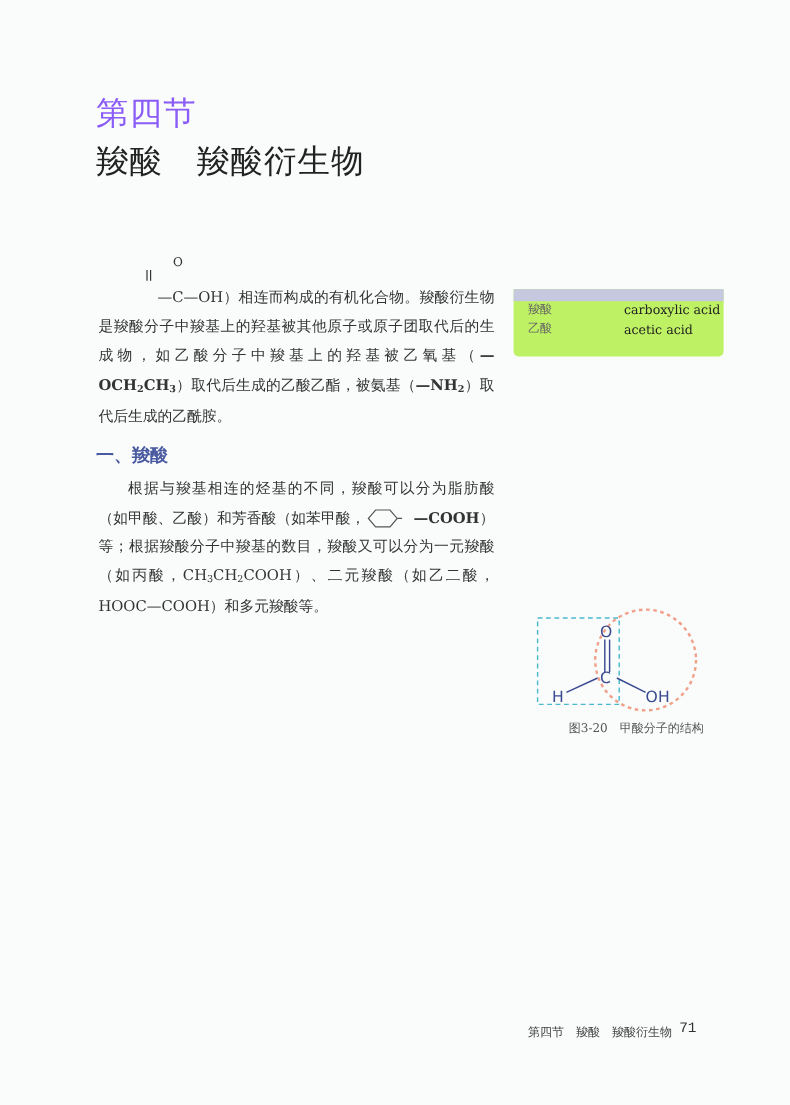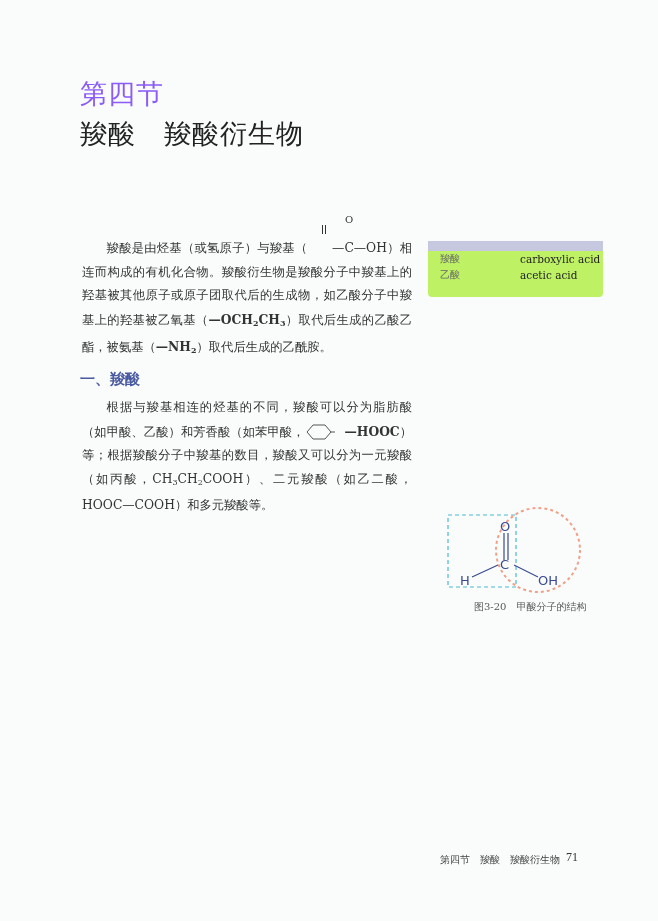--- a/index.html
+++ b/index.html
@@ -20,31 +20,31 @@
   .benz { display:inline-block; vertical-align:middle; width:40px; height:16px; }
   .gloss { position:absolute; left:428px; top:241px; width:175px; height:56px; background:#bef264; border-radius:0 0 4px 4px; }
   .gloss-bar { height:10px; background:#c5c8de; }
   .gloss-row { display:flex; font-size:10.5px; line-height:16px; padding-left:12px; }
   .gloss-row .zh { width:40px; color:#666; font-size:10px; }
   .gloss-row .en { color:#222;margin-left:40px; }
   .gloss-row:first-of-type { margin-top:6px; }
   .figure { position:absolute; left:440px; top:505px; width:170px; height:100px; }
   .fig-caption { position:absolute; left:446px; top:600px; font-size:10px; color:#555;margin-left:28px; }
   .footer { position:absolute; left:440px; top:853px; font-size:10px; color:#444; word-spacing:6px; }
-  .page-num { position:absolute; left:566px; top:850px; font-family:Liberation Serif, serif; font-size:12px; color:#333; }
+  .page-num { position:absolute; left:566px; top:850px; font-family:Liberation Mono, monospace; font-size:12px; color:#333; }
 </style>
 </head>
 <body>
 
 <div class="title1">第四节</div>
 <div class="title2">羧酸　羧酸衍生物</div>
 
 <div class="body p-intro">
   <p>
-    <span>羧酸是由烃基（或氢原子）与羧基（</span><span class="cooh"><span class="o">O</span><span class="dbl"></span><span>—C—OH</span></span><span>）相连而构成的有机化合物。羧酸衍生物是羧酸分子中羧基上的羟基被其他原子或原子团取代后的生成物，如乙酸分子中羧基上的羟基被乙氧基（</span><b><span>—OCH</span><sub>2</sub><span>CH</span><sub>3</sub></b><span>）取代后生成的乙酸乙酯，被氨基（</span><b><span>—NH</span><sub>2</sub></b><span>）取代后生成的乙酰胺。</span>
+    <span class="cooh"><span class="o">O</span><span class="dbl"></span><span>—C—OH</span></span><span>）相连而构成的有机化合物。羧酸衍生物是羧酸分子中羧基上的羟基被其他原子或原子团取代后的生成物，如乙酸分子中羧基上的羟基被乙氧基（</span><b><span>—OCH</span><sub>2</sub><span>CH</span><sub>3</sub></b><span>）取代后生成的乙酸乙酯，被氨基（</span><b><span>—NH</span><sub>2</sub></b><span>）取代后生成的乙酰胺。</span>
   </p>
 </div>
 
 <div class="gloss">
   <div class="gloss-bar"></div>
   <div class="gloss-row">
     <span class="zh">羧酸</span>
     <span class="en">carboxylic acid</span>
   </div>
   <div class="gloss-row">
@@ -53,21 +53,21 @@
   </div>
 </div>
 
 <div class="heading">一、羧酸</div>
 
 <div class="body p-main">
   <p>
     <span>根据与羧基相连的烃基的不同，羧酸可以分为脂肪酸（如甲酸、乙酸）和芳香酸（如苯甲酸，</span><svg class="benz" viewBox="0 0 40 16">
         <polygon points="2,8 8,1 20,1 26,8 20,15 8,15" fill="none" stroke="#555" stroke-width="1"></polygon>
         <line x1="26" y1="8" x2="30" y2="8" stroke="#555" stroke-width="1"></line>
-      </svg><b>—HOOC</b><span>）等；根据羧酸分子中羧基的数目，羧酸又可以分为一元羧酸（如丙酸，CH</span><sub>3</sub><span>CH</span><sub>2</sub><span>COOH）、二元羧酸（如乙二酸，HOOC—COOH）和多元羧酸等。</span>
+      </svg><b>—COOH</b><span>）等；根据羧酸分子中羧基的数目，羧酸又可以分为一元羧酸（如丙酸，CH</span><sub>3</sub><span>CH</span><sub>2</sub><span>COOH）、二元羧酸（如乙二酸，HOOC—COOH）和多元羧酸等。</span>
   </p>
 </div>
 
 <svg class="figure" viewBox="0 0 170 100">
   <rect x="8" y="10" width="68" height="72" fill="none" stroke="#4bb8d0" stroke-width="1.2" stroke-dasharray="4,3"></rect>
   <circle cx="98" cy="45" r="42" fill="none" stroke="#f0a088" stroke-width="2" stroke-dasharray="3,3"></circle>
   <line x1="64" y1="28" x2="64" y2="55" stroke="#3a4a90" stroke-width="1.2"></line>
   <line x1="68" y1="28" x2="68" y2="55" stroke="#3a4a90" stroke-width="1.2"></line>
   <line x1="32" y1="72" x2="58" y2="60" stroke="#3a4a90" stroke-width="1.2"></line>
   <line x1="74" y1="60" x2="98" y2="72" stroke="#3a4a90" stroke-width="1.2"></line>

